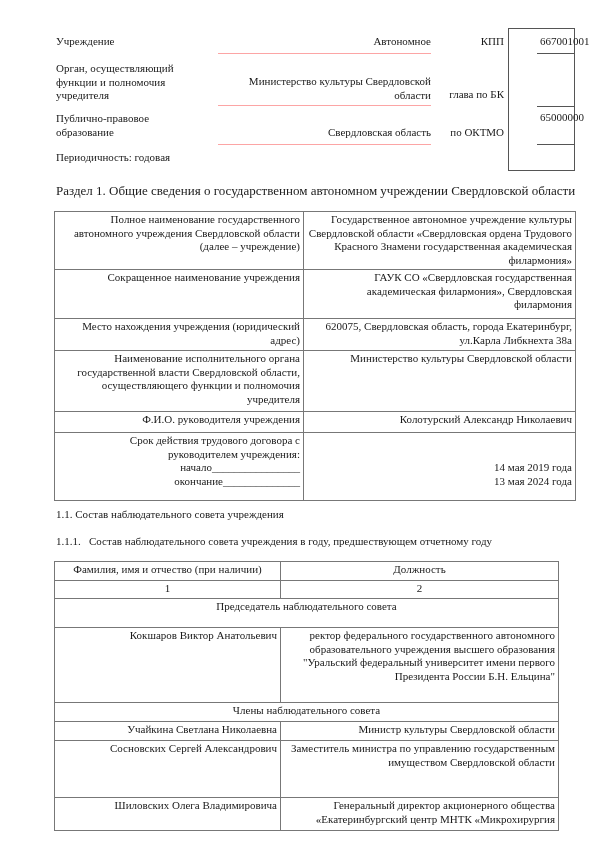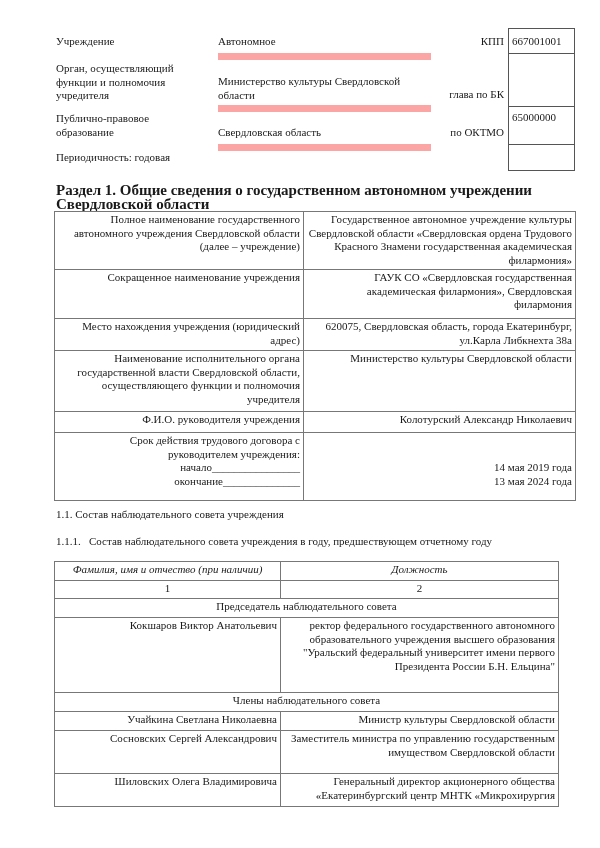--- a/index.html
+++ b/index.html
@@ -2,26 +2,26 @@
 <html><head>
 <meta charset="utf-8">
 <style>
   html, body { margin: 0; padding: 0; background: #ffffff; }
   body {
     width: 600px; height: 848px; position: relative; overflow: hidden;
     font-family: "Liberation Serif", "DejaVu Serif", serif;
     font-size: 11px; color: #1a1a1a; line-height: 13.5px;
   }
   .abs { position: absolute; font-family: Liberation Serif, serif; }
-  .ul { border-bottom: 7px solid #fca5a5; }
-  .rbox { position: absolute; left: 508px; width: 67px; border: 1px solid #555; box-sizing: border-box; }
+  .ul { border-bottom: 1px solid #fca5a5; text-align: right; }
+  .rbox { position: absolute; left: 508px; width: 67px; border: 1px solid #555; box-sizing: border-box; padding-left: 28px; }
   .rcell { border-bottom: 1px solid #555; padding: 2px 3px; box-sizing: border-box; }
   .rcell:last-child { border-bottom: none; }
   .rlabel { position: absolute; text-align: right; width: 90px; }
-  h2 { position: absolute; margin: 0; font-size: 15px; font-weight: bold; }
+  h2 { position: absolute; margin: 0; font-size: 13px; font-weight: normal; }
   table { position: absolute; border-collapse: collapse; table-layout: fixed; }
   td { border: 1px solid #777; vertical-align: top; padding: 1px 3px 2px 3px; text-align: right; }
   td.c { text-align: center; }
   .pre { white-space: pre-line; }
 </style>
 </head>
 <body>
 
 <div class="abs" style="left:56px;top:35px;">Учреждение</div>
 <div class="abs ul" style="left:218px;top:35px;width:213px;height:18px;">Автономное</div>
@@ -87,43 +87,43 @@
 
 <div class="abs" style="left:56px;top:508px;">1.1. Состав наблюдательного совета учреждения</div>
 <div class="abs" style="left:56px;top:535px;white-space:pre;">1.1.1.   Состав наблюдательного совета учреждения в году, предшествующем отчетному году</div>
 
 <table style="left:54px;top:561px;width:504px;">
   <colgroup>
       <col style="width:226px">
       <col style="width:278px">
     </colgroup>
   <tbody>
-      <tr style="height:19px;font-style:italic;">
+      <tr style="height:19px;">
     <td class="c">Фамилия, имя и отчество (при наличии)</td>
     <td class="c">Должность</td>
   </tr>
   <tr style="height:18px;">
     <td class="c">1</td>
     <td class="c">2</td>
   </tr>
-  <tr style="height:19px;">
+  <tr style="height:29px;">
     <td class="c" colspan="2">Председатель наблюдательного совета</td>
   </tr>
   <tr style="height:75px;">
     <td>Кокшаров Виктор Анатольевич</td>
     <td>ректор федерального государственного автономного образовательного учреждения высшего образования "Уральский федеральный университет имени первого Президента России Б.Н. Ельцина"</td>
   </tr>
   <tr style="height:19px;">
     <td class="c" colspan="2">Члены наблюдательного совета</td>
   </tr>
   <tr style="height:19px;">
     <td>Учайкина Светлана Николаевна</td>
     <td>Министр культуры Свердловской области</td>
   </tr>
-  <tr style="height:43px;">
+  <tr style="height:57px;">
     <td>Сосновских Сергей Александрович</td>
     <td>Заместитель министра по управлению государственным имуществом Свердловской области</td>
   </tr>
   <tr style="height:33px;">
     <td>Шиловских Олега Владимировича</td>
     <td>Генеральный директор акционерного общества «Екатеринбургский центр МНТК «Микрохирургия</td>
   </tr>
 </tbody>
   </table>
 

